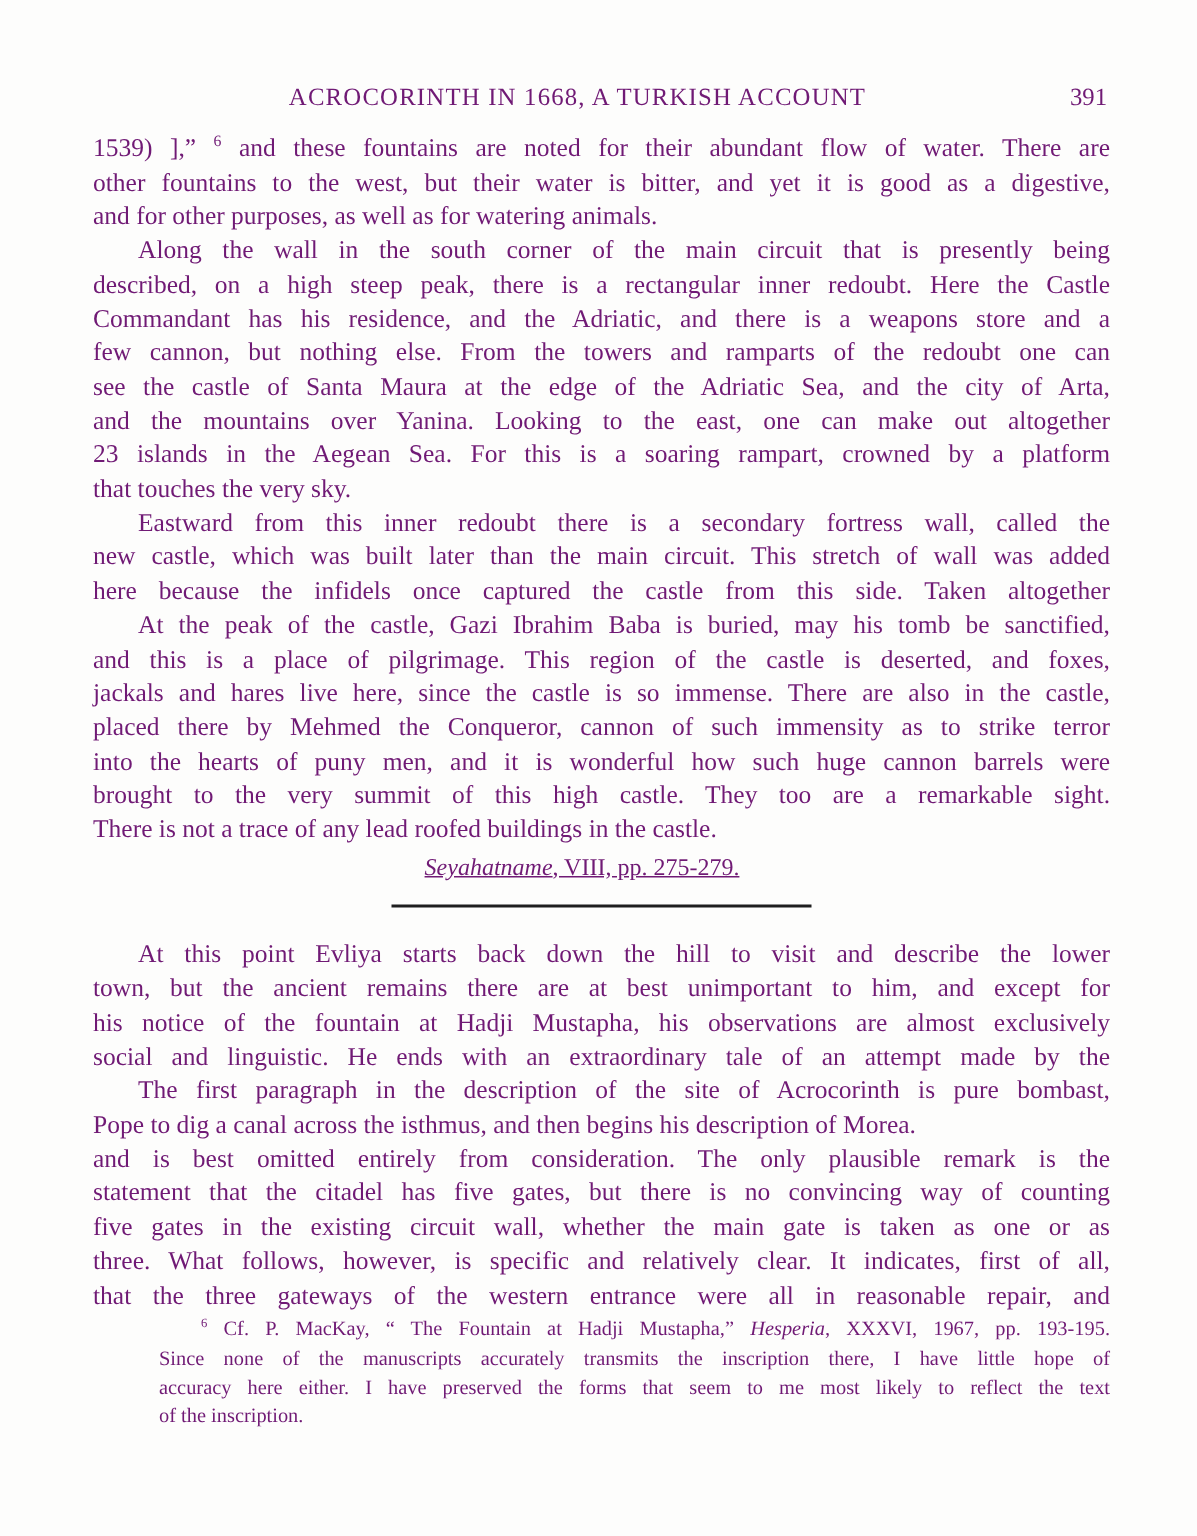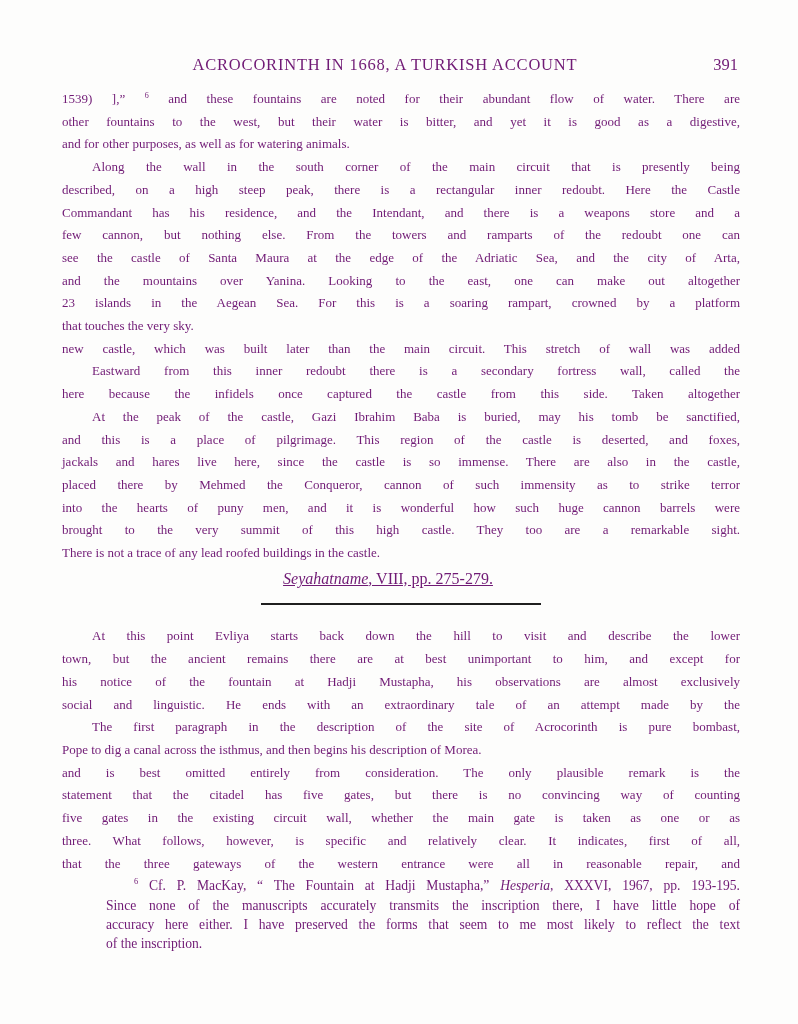--- a/index.html
+++ b/index.html
@@ -33,21 +33,21 @@
     right: 2px;
     top: 0;
   }
   .content {
     position: absolute;
     top: 88px;
     left: 62px;
     width: 678px;
   }
   .line {
-    font-size: 13px;
+    font-size: 17px;
     line-height: 22.7px;
     text-align: justify;
     text-align-last: justify;
     -moz-text-align-last: justify;
     white-space: normal;
   }
   .line.last {
     text-align-last: left;
     -moz-text-align-last: left;
   }
@@ -91,28 +91,28 @@
   </div>
 
   <div class="content">
 
     <div id="quote-paragraphs">
         <div class="line"><span>1539) ],” </span><sup>6</sup><span> and these fountains are noted for their abundant flow of water.  There are</span></div>
         <div class="line">other fountains to the west, but their water is bitter, and yet it is good as a digestive,</div>
         <div class="line last">and for other purposes, as well as for watering animals.</div>
         <div class="line indent">Along the wall in the south corner of the main circuit that is presently being</div>
         <div class="line">described, on a high steep peak, there is a rectangular inner redoubt.  Here the Castle</div>
-        <div class="line">Commandant has his residence, and the Intendant, and there is a weapons store and a</div>
+        <div class="line">Commandant has his residence, and the Adriatic, and there is a weapons store and a</div>
         <div class="line">few cannon, but nothing else.  From the towers and ramparts of the redoubt one can</div>
         <div class="line">see the castle of Santa Maura at the edge of the Adriatic Sea, and the city of Arta,</div>
         <div class="line">and the mountains over Yanina.  Looking to the east, one can make out altogether</div>
         <div class="line">23 islands in the Aegean Sea.  For this is a soaring rampart, crowned by a platform</div>
         <div class="line last">that touches the very sky.</div>
+        <div class="line indent">Eastward from this inner redoubt there is a secondary fortress wall, called the</div>
         <div class="line">new castle, which was built later than the main circuit.  This stretch of wall was added</div>
-        <div class="line indent">Eastward from this inner redoubt there is a secondary fortress wall, called the</div>
         <div class="line">here because the infidels once captured the castle from this side.  Taken altogether</div>
         <div class="line indent">At the peak of the castle, Gazi Ibrahim Baba is buried, may his tomb be sanctified,</div>
         <div class="line">and this is a place of pilgrimage.  This region of the castle is deserted, and foxes,</div>
         <div class="line">jackals and hares live here, since the castle is so immense.  There are also in the castle,</div>
         <div class="line">placed there by Mehmed the Conqueror, cannon of such immensity as to strike terror</div>
         <div class="line">into the hearts of puny men, and it is wonderful how such huge cannon barrels were</div>
         <div class="line">brought to the very summit of this high castle.  They too are a remarkable sight.</div>
         <div class="line last">There is not a trace of any lead roofed buildings in the castle.</div>
       </div>
 

